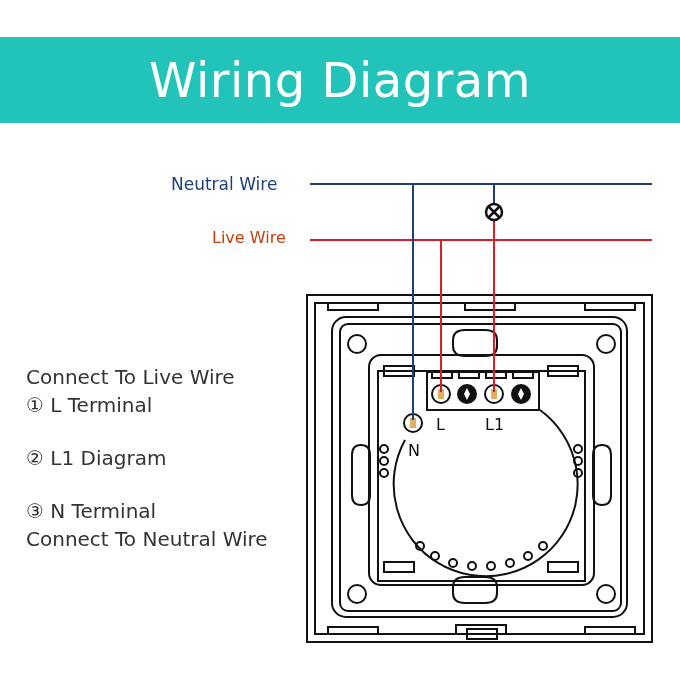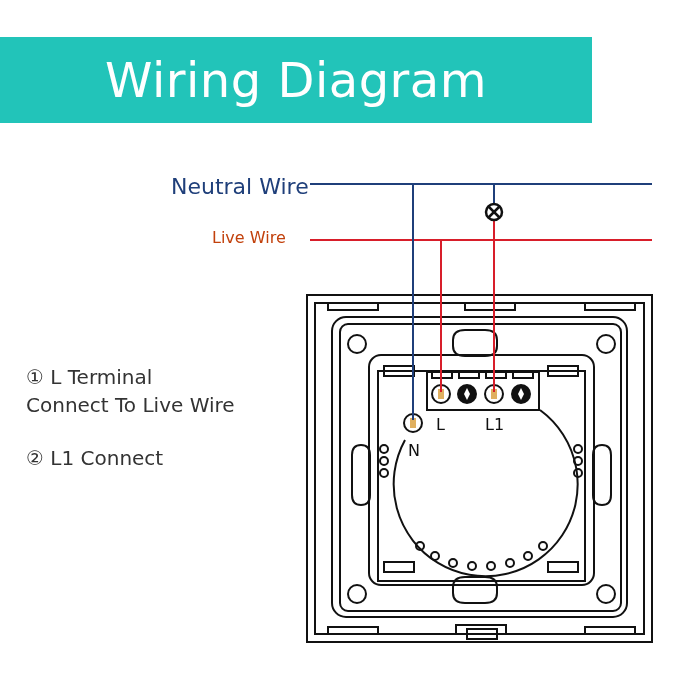--- a/index.html
+++ b/index.html
@@ -1,44 +1,46 @@
 <!DOCTYPE html>
 <html><head>
 <meta charset="utf-8">
 <style>
   html, body { margin: 0; padding: 0; background: #ffffff; }
   body { width: 680px; height: 680px; position: relative; overflow: hidden; font-family: "Liberation Sans", "DejaVu Sans", sans-serif; }
-  .banner { position: absolute; left: 0; top: 37px; width: 592px; height: 86px; background: #22c4b9; display: flex; align-items: center; justify-content: center; }
+  .banner { position: absolute; left: 0; top: 37px; width: 680px; height: 86px; background: #22c4b9; display: flex; align-items: center; justify-content: center; }
   .banner-title { color: #ffffff; font-size: 48px; font-weight: normal; letter-spacing: 0.5px; font-family: "DejaVu Sans", sans-serif; }
-  .wire-label { position: absolute; font-size: 22px; font-family: "DejaVu Sans", sans-serif; }
+  .wire-label { position: absolute; font-size: 17px; font-family: "DejaVu Sans", sans-serif; }
   .neutral-label { left: 171px; top: 174px; color: #1f3f7a; }
   .live-label { left: 212px; top: 228px; color: #c2410c; font-size: 16px; }
   .legend { position: absolute; left: 26px; color: #333333; font-size: 20px; line-height: 28px; font-family: "DejaVu Sans", sans-serif; }
   .legend-item { margin-bottom: 25px; }
   svg.diagram { position: absolute; left: 0; top: 0; }
 </style>
 </head>
 <body>
 
 <div class="banner">
   <span class="banner-title">Wiring Diagram</span>
 </div>
 
 <span class="wire-label neutral-label">Neutral Wire</span>
 <span class="wire-label live-label">Live Wire</span>
 
 <div class="legend" style="top:363px;">
   <div class="legend-item">
+    <div>Connect To Live Wire</div>
     <div>① L Terminal</div>
-    <div>Connect To Live Wire</div>
   </div>
   <div class="legend-item">
-    <div>② L1 Connect</div>
+    <div>② L1 Diagram</div>
   </div>
   <div class="legend-item">
+    <div>③ N Terminal</div>
+    <div>Connect To Neutral Wire</div>
   </div>
 </div>
 
 <svg class="diagram" width="680" height="680" viewBox="0 0 680 680">
   <g fill="none" stroke="#111" stroke-width="2">
 
     <rect x="307" y="295" width="345" height="347"></rect>
     <rect x="315" y="303" width="329" height="331"></rect>
 
     <rect x="328" y="303" width="50" height="7"></rect>

